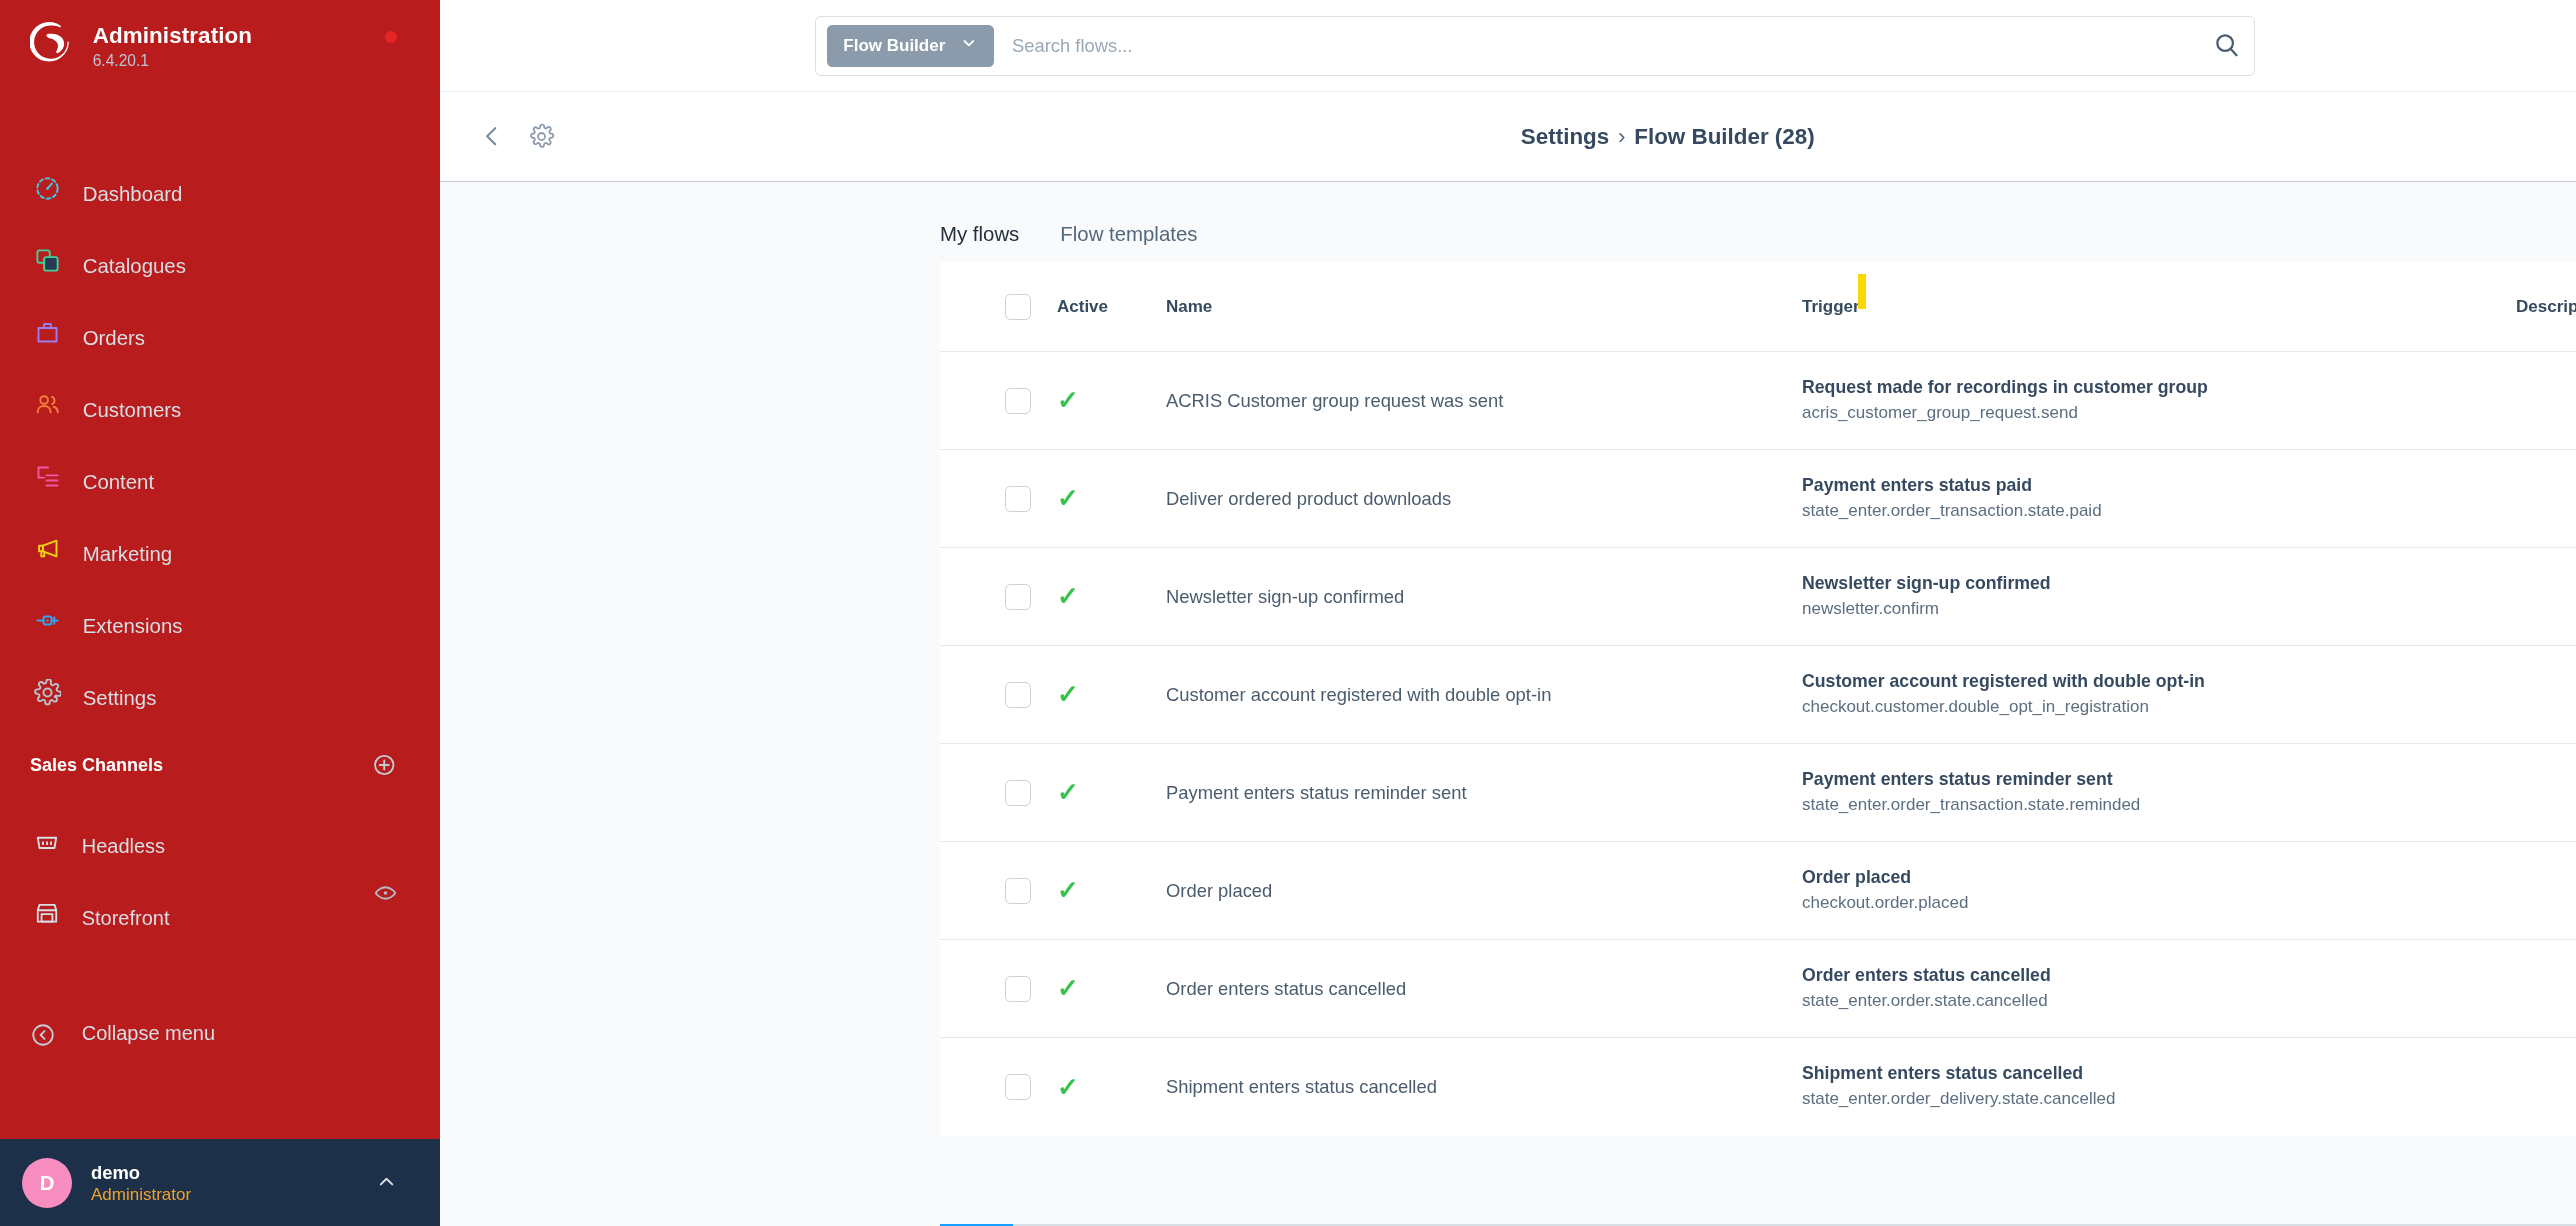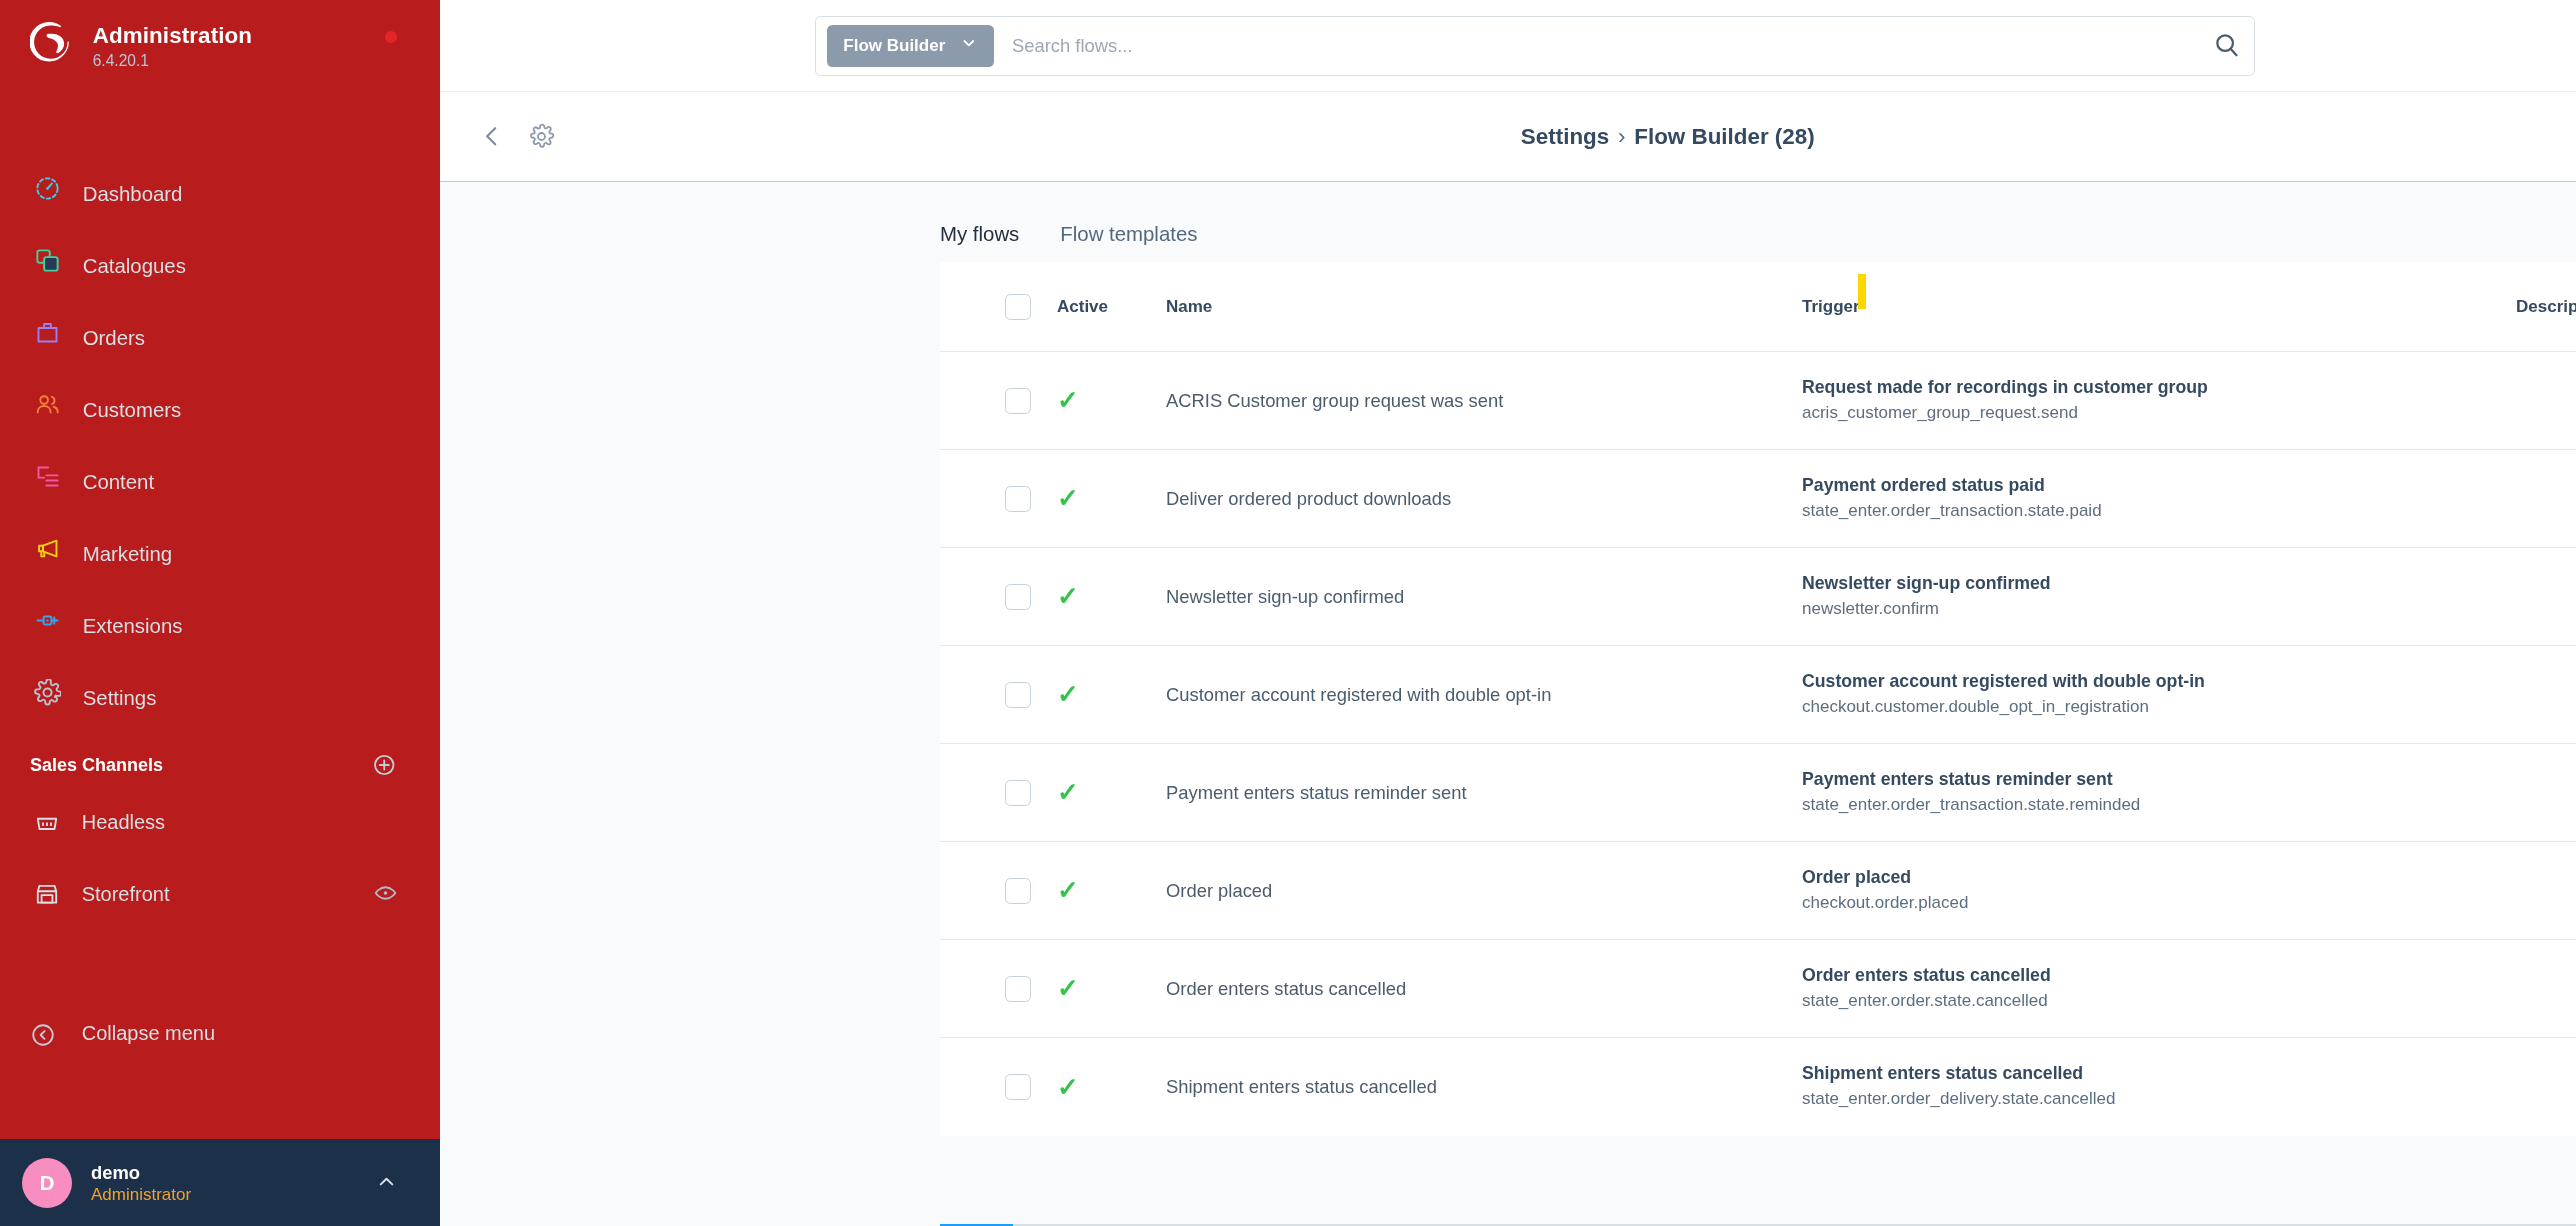--- a/index.html
+++ b/index.html
@@ -30,21 +30,21 @@
     display: flex; align-items: flex-end;
     height: 72px; padding-left: 30px; cursor: pointer;
   }
   .nav-item .ic { width: 35px; height: 35px; margin-right: 17.7px; flex: none; display: flex; align-items: center; justify-content: center; }
   .nav-item .lbl { color: #d8dfe5; font-size: 20.4px; }
 
   .sc-head { display: flex; align-items: center; margin-top: 35px; padding-left: 30px; height: 41px; position: relative; }
   .sc-head .lbl { color: #ffffff; font-size: 18px; font-weight: bold; }
   .sc-plus { position: absolute; right: 44px; top: 50%; transform: translateY(-50%); cursor: pointer; }
 
-  .sc-item { display: flex; align-items: center; height: 72px; padding-left: 30px; position: relative; cursor: pointer; }
+  .sc-item { display: flex; align-items: flex-end; height: 72px; padding-left: 30px; position: relative; cursor: pointer; }
   .sc-item .ic { width: 34px; height: 34px; margin-right: 17.7px; flex: none; display: flex; align-items: center; justify-content: center; }
   .sc-item .lbl { color: #d8dfe5; font-size: 20px; }
   .sc-eye { position: absolute; right: 43px; top: 50%; transform: translateY(-50%); cursor: pointer; }
 
   .collapse { display: flex; align-items: flex-start; padding-left: 30px; height: 61px; margin-top: 92px; cursor: pointer; }
   .collapse .ic { width: 34px; height: 34px; margin-right: 17.7px; flex: none; }
   .collapse .lbl { color: #d8dfe5; font-size: 20px; }
 
   .user-bar {
     position: absolute; left: 0; bottom: 0; width: 440px; height: 88px;
@@ -356,21 +356,21 @@
 
         </div>
 
         <div class="trow">
           <div class="tcell-check">
               <span class="cbox"></span>
             </div>
           <div class="tcell-active"><span class="check">✓</span></div>
           <div class="tcell-name rname">Deliver ordered product downloads</div>
           <div class="tcell-trig">
-            <div class="trig-title">Payment ordered status paid</div>
+            <div class="trig-title">Payment enters status paid</div>
             <div class="trig-code">state_enter.order_transaction.state.paid</div>
           </div>
           <div class="tcell-desc"></div>
 
         </div>
 
         <div class="trow">
           <div class="tcell-check">
               <span class="cbox"></span>
             </div>

